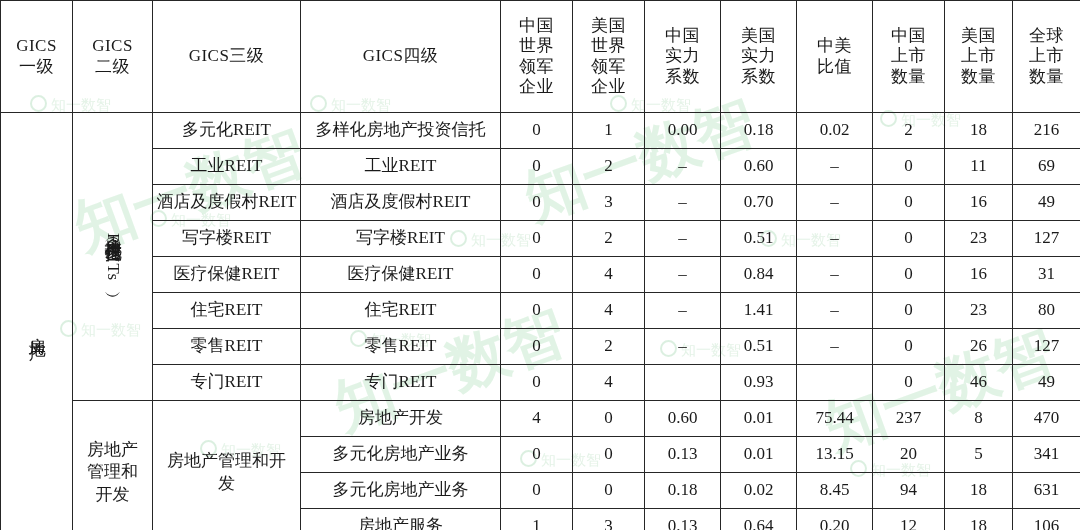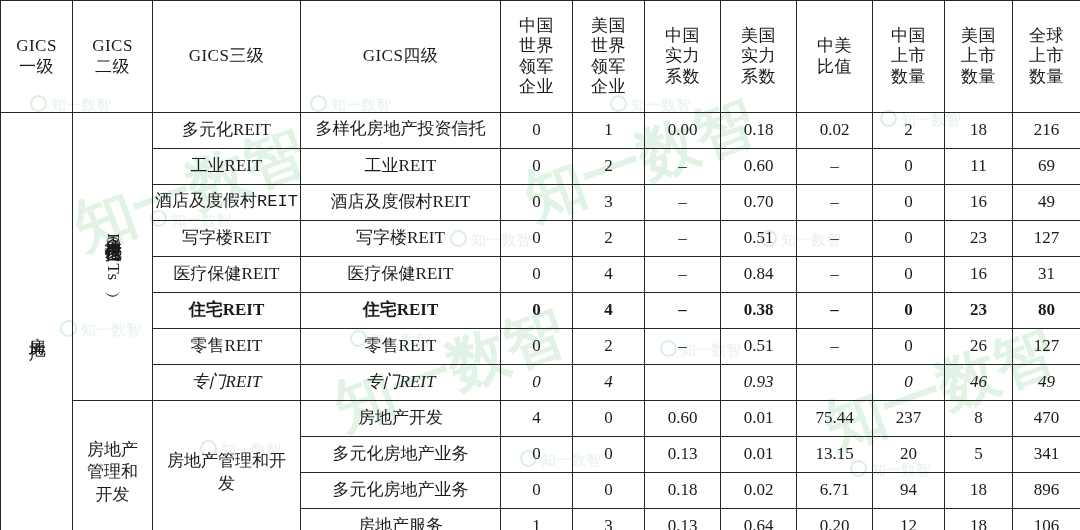--- a/index.html
+++ b/index.html
@@ -68,21 +68,20 @@
     line-height: 1.25;
   }
   td.lvl3 {
     font-size: 17px;
   }
   td.lvl4 {
     font-size: 17px;
   }
   td.small {
     font-size: 13px;
-    font-family: Liberation Mono, monospace;
   }
   td.num {
     font-size: 17px;
   }
 
   .vtext {
     display: inline-block;
     line-height: 1.22;
   }
 
@@ -271,45 +270,45 @@
           <td class="lvl4">医疗保健REIT</td>
           <td class="num">0</td>
           <td class="num">4</td>
           <td class="num">–</td>
           <td class="num">0.84</td>
           <td class="num">–</td>
           <td class="num">0</td>
           <td class="num">16</td>
           <td class="num">31</td>
         </tr>
-        <tr style="height: 36px; font-weight: bold;">
+        <tr style="height: 36px;">
           <td class="lvl3">住宅REIT</td>
           <td class="lvl4">住宅REIT</td>
           <td class="num">0</td>
           <td class="num">4</td>
           <td class="num">–</td>
-          <td class="num">0.38</td>
+          <td class="num">1.41</td>
           <td class="num">–</td>
           <td class="num">0</td>
           <td class="num">23</td>
           <td class="num">80</td>
         </tr>
         <tr style="height: 36px;">
           <td class="lvl3">零售REIT</td>
           <td class="lvl4">零售REIT</td>
           <td class="num">0</td>
           <td class="num">2</td>
           <td class="num">–</td>
           <td class="num">0.51</td>
           <td class="num">–</td>
           <td class="num">0</td>
           <td class="num">26</td>
           <td class="num">127</td>
         </tr>
-        <tr style="height: 36px; font-style: italic;">
+        <tr style="height: 36px;">
           <td class="lvl3">专门REIT</td>
           <td class="lvl4">专门REIT</td>
           <td class="num">0</td>
           <td class="num">4</td>
           <td class="num"></td>
           <td class="num">0.93</td>
           <td class="num"></td>
           <td class="num">0</td>
           <td class="num">46</td>
           <td class="num">49</td>
@@ -337,24 +336,24 @@
           <td class="num">20</td>
           <td class="num">5</td>
           <td class="num">341</td>
         </tr>
         <tr style="height: 36px;">
           <td class="lvl4">多元化房地产业务</td>
           <td class="num">0</td>
           <td class="num">0</td>
           <td class="num">0.18</td>
           <td class="num">0.02</td>
-          <td class="num">6.71</td>
+          <td class="num">8.45</td>
           <td class="num">94</td>
           <td class="num">18</td>
-          <td class="num">896</td>
+          <td class="num">631</td>
         </tr>
         <tr style="height: 36px;">
           <td class="lvl4">房地产服务</td>
           <td class="num">1</td>
           <td class="num">3</td>
           <td class="num">0.13</td>
           <td class="num">0.64</td>
           <td class="num">0.20</td>
           <td class="num">12</td>
           <td class="num">18</td>

